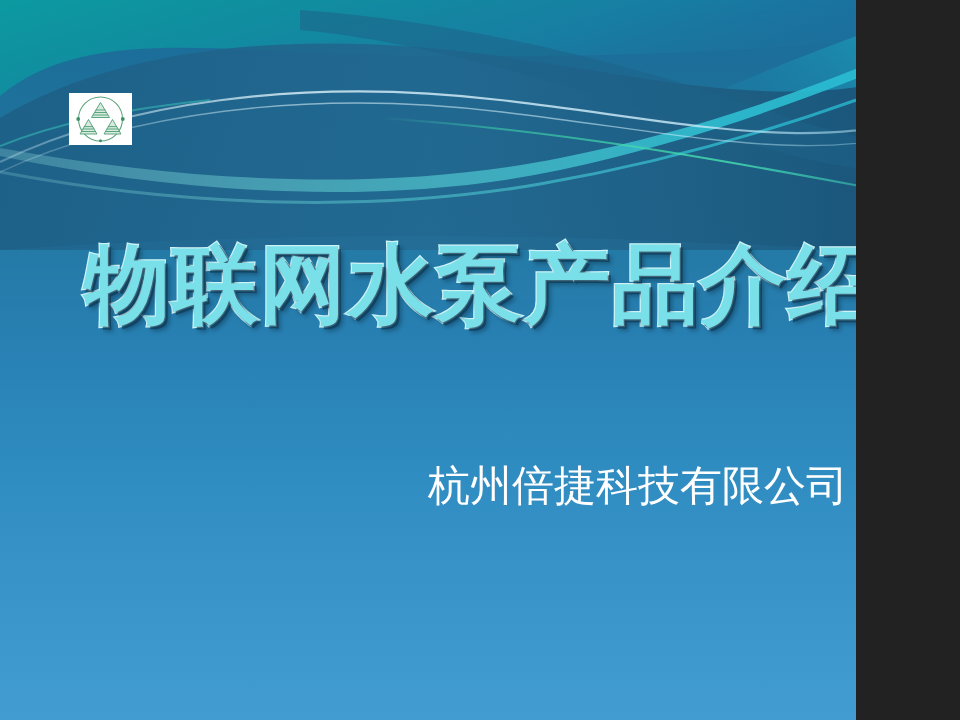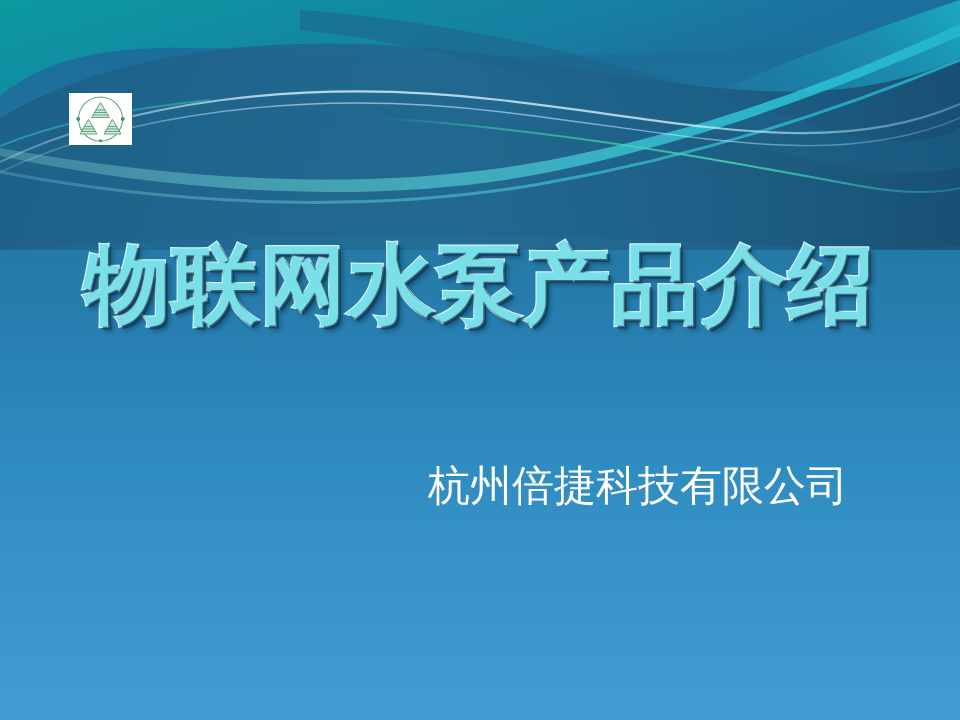--- a/index.html
+++ b/index.html
@@ -2,21 +2,21 @@
 <html><head>
 <meta charset="utf-8">
 <style>
   html, body {
     margin: 0;
     padding: 0;
     background: #222;
   }
   #slide {
     position: relative;
-    width: 960px;
+    width: 856px;
     height: 720px;
     overflow: hidden;
     font-family: "Liberation Sans", "DejaVu Sans", sans-serif;
     background: linear-gradient(to bottom,
         #1b6c9c 0%,
         #1d7099 12%,
         #21769f 28%,
         #2880b3 48%,
         #2f8cc0 65%,
         #3994ca 82%,

